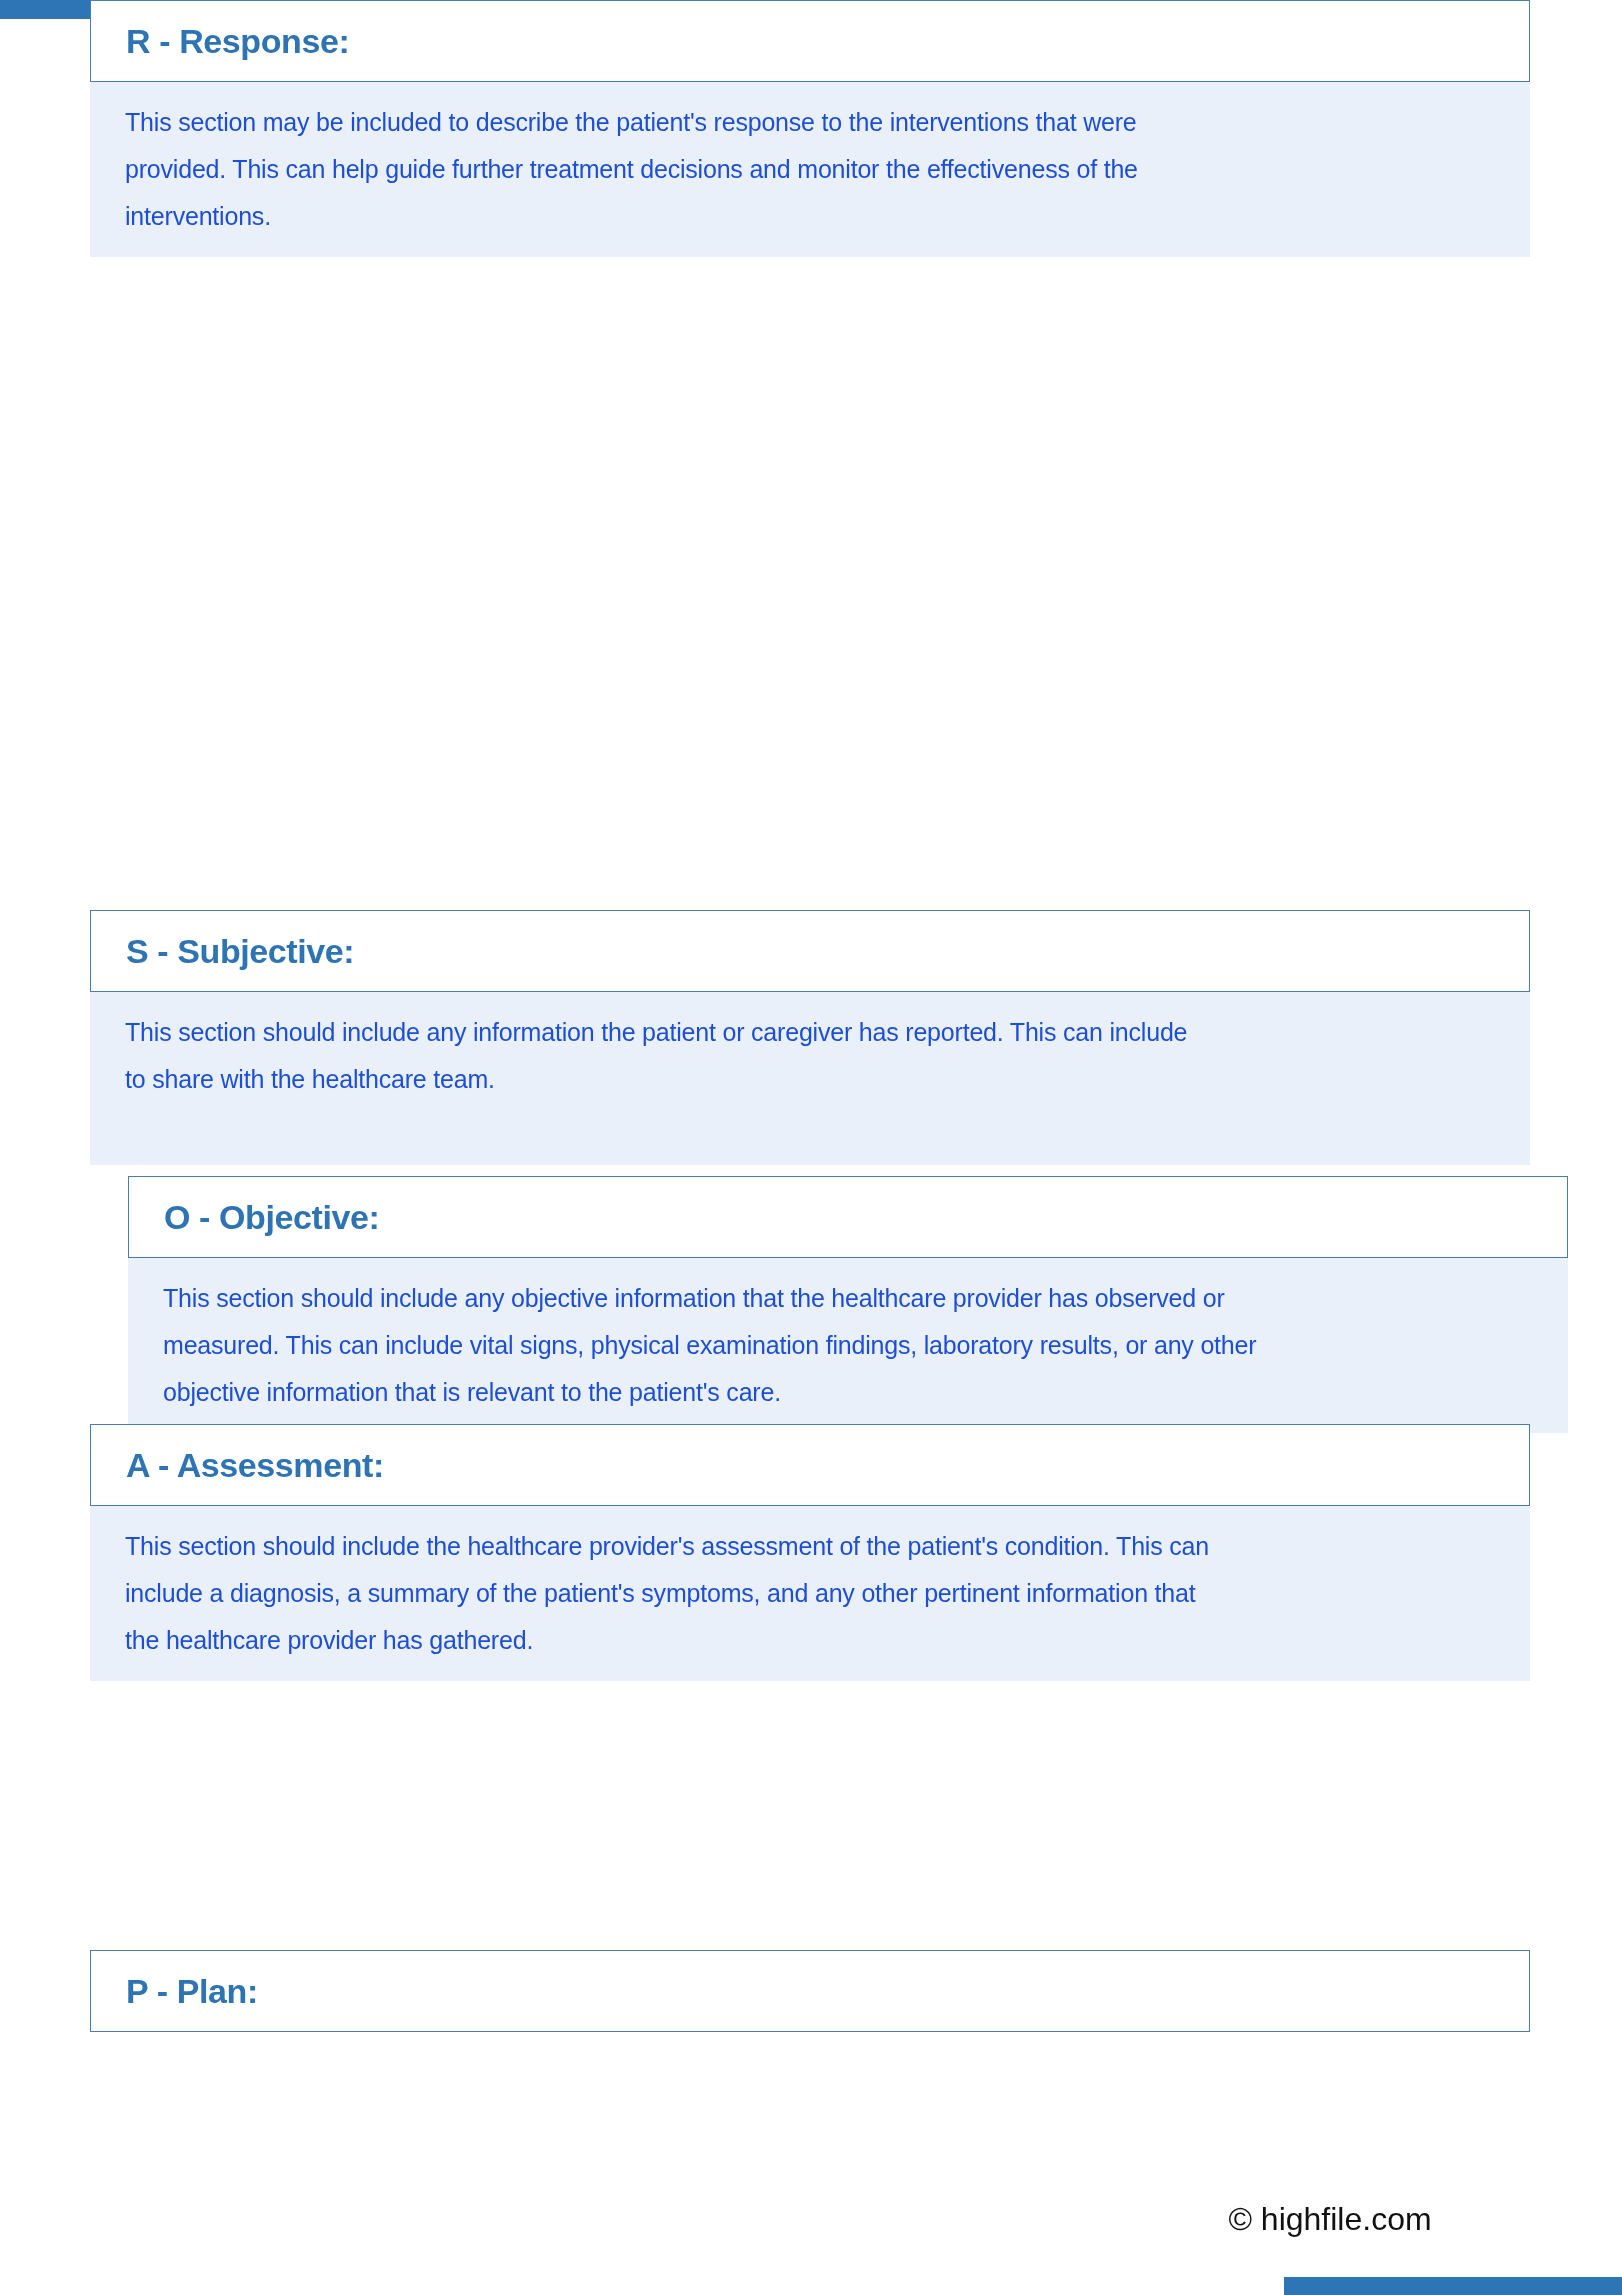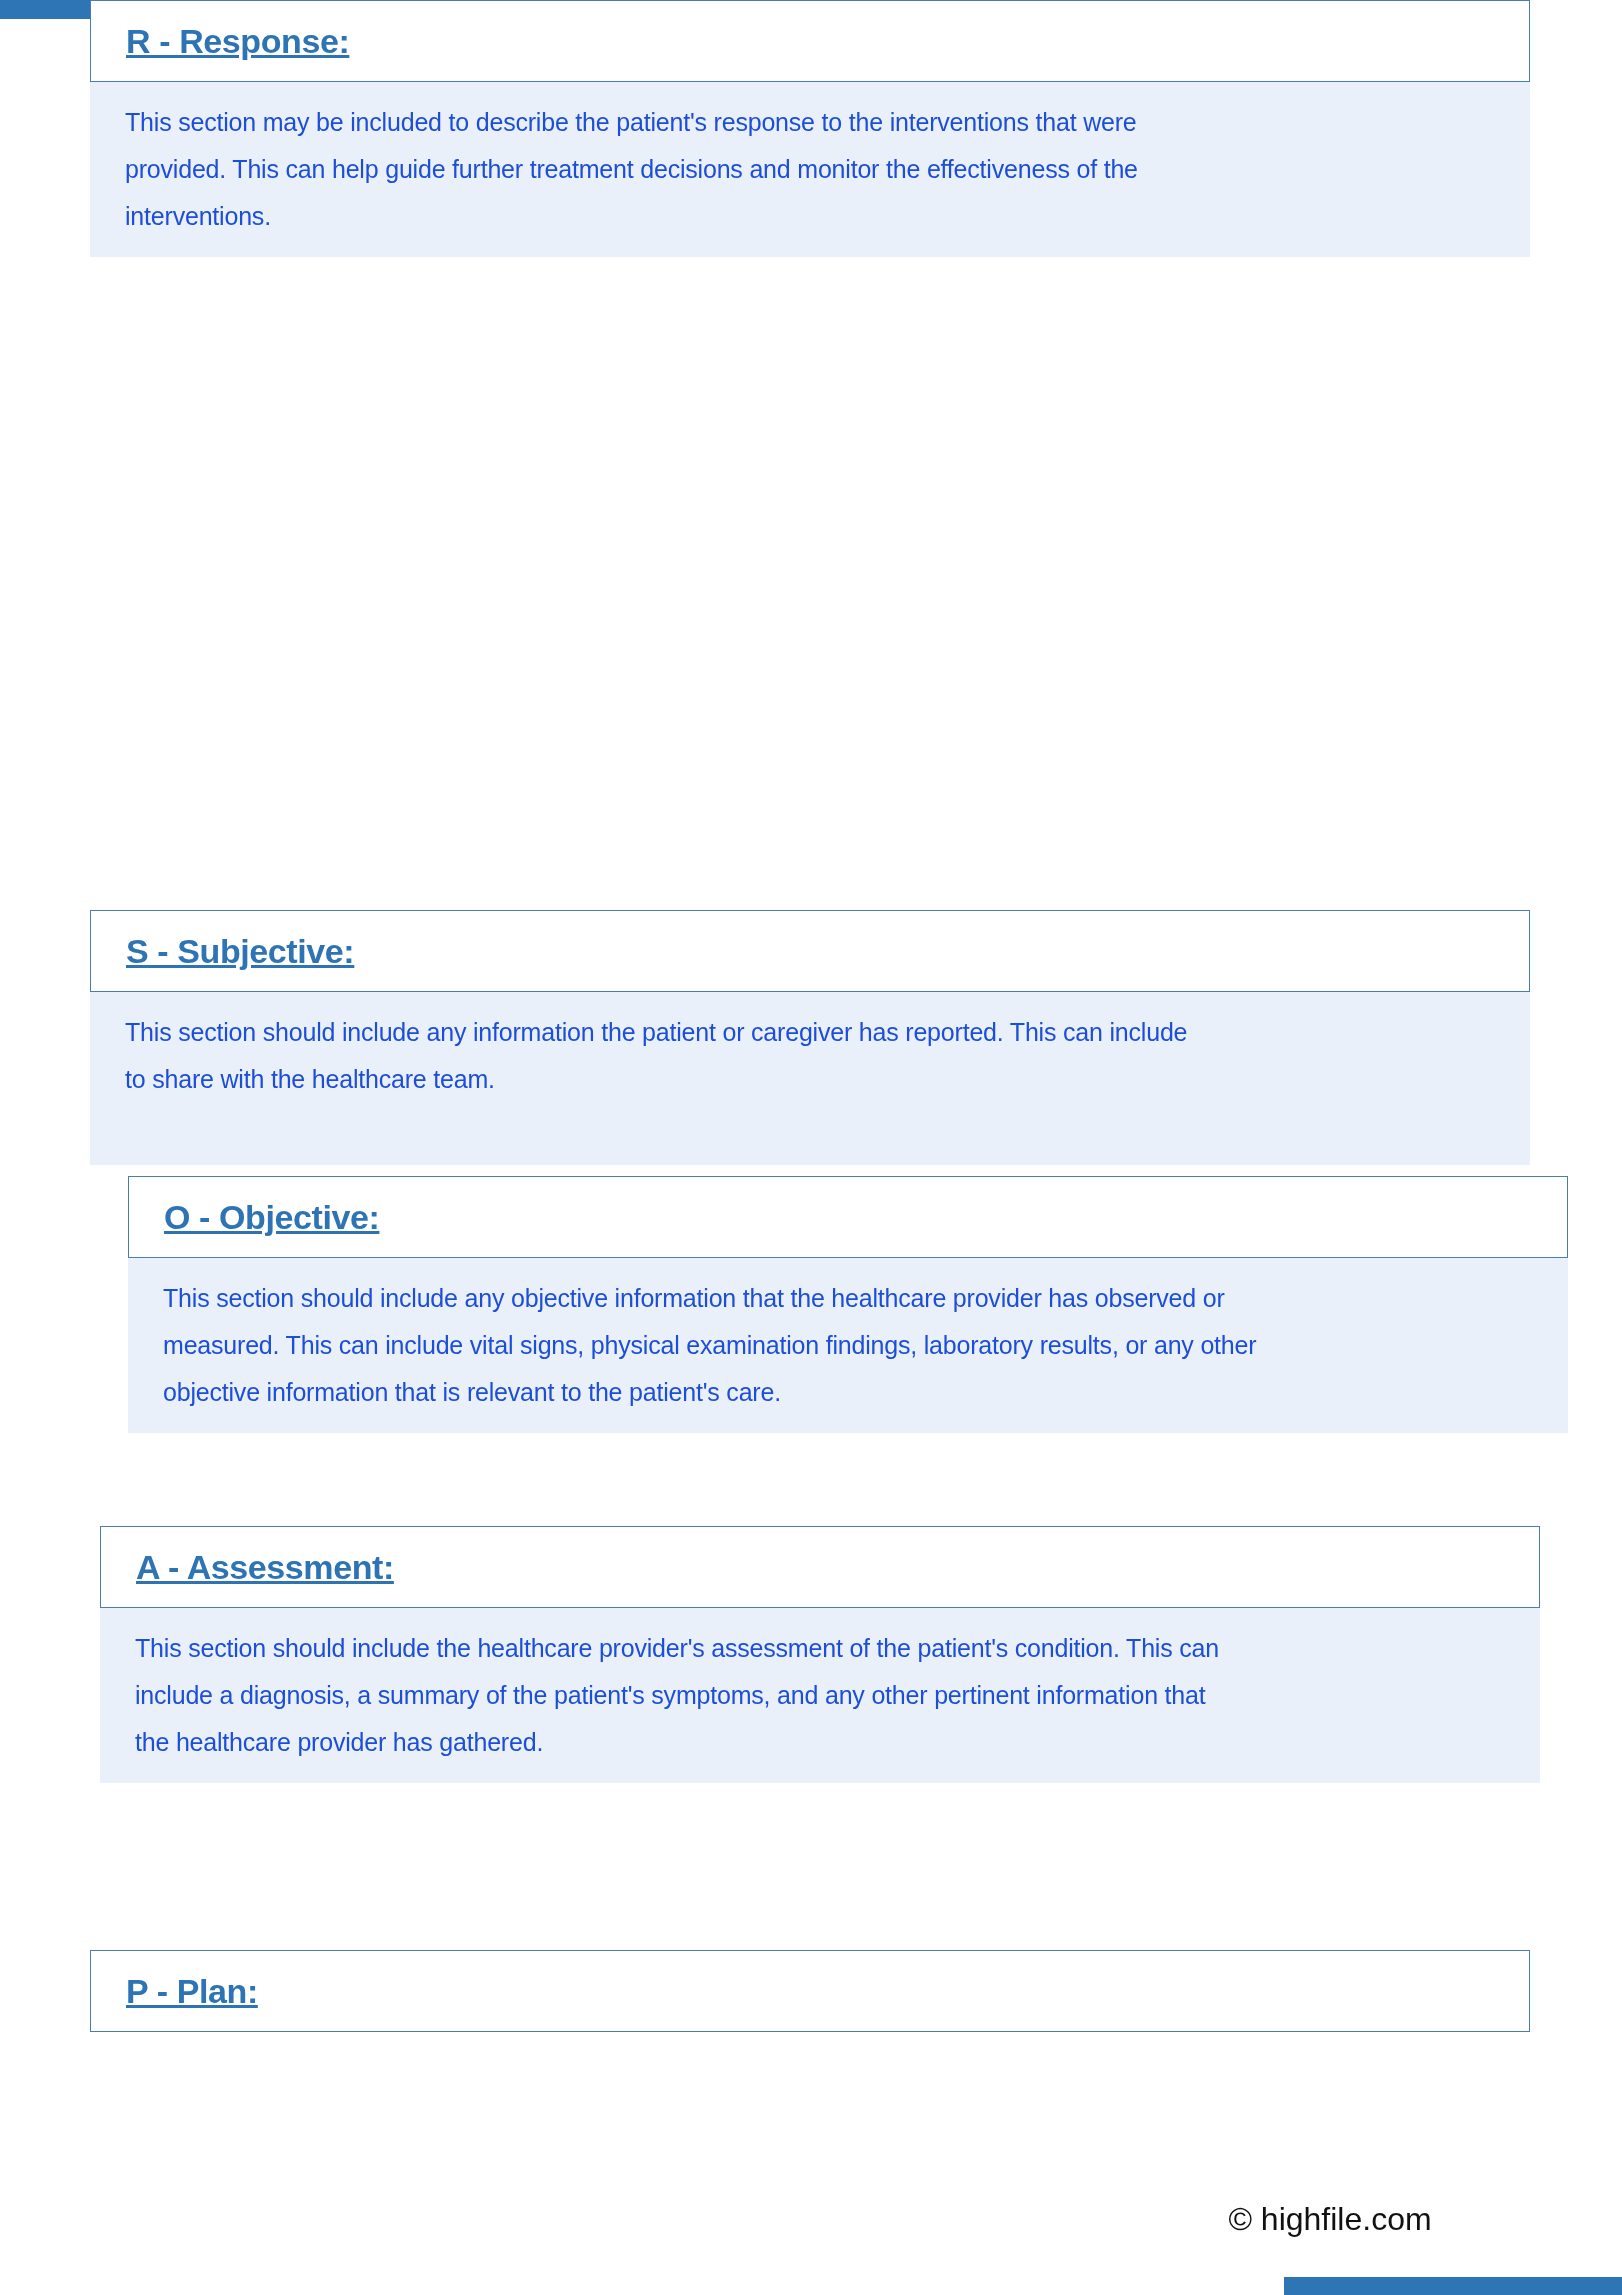--- a/index.html
+++ b/index.html
@@ -42,37 +42,36 @@
   .doc-title .bold { font-weight: 700; }
   .section {
     position: absolute;
     left: 90px;
     width: 1440px;
   }
   .section:nth-of-type(1) { top: 203px; }
   .section:nth-of-type(2) { top: 531px; }
   .section:nth-of-type(3) { top: 910px; }
   .section:nth-of-type(4) { top: 1176px; padding-left: 38px; }
-  .section:nth-of-type(5) { top: 1526px; margin-left: 10px; }
+  .section:nth-of-type(5) { top: 1424px; }
   .section:nth-of-type(6) { top: 1950px; }
   .section-header {
     box-sizing: border-box;
     height: 82px;
     border: 1.7px solid #4a7cb0;
     background: #ffffff;
     display: flex;
     align-items: center;
     padding-left: 35px;
   }
   .section-header .heading {
     color: #2e74b5;
     font-size: 34px;
     font-weight: 700;
     letter-spacing: -0.4px;
-    text-decoration: underline;
   }
   .section-body {
     box-sizing: border-box;
     min-height: 173px;
     background: #e9f0f9;
     padding: 17px 35px 17px 35px;
   }
   .section-body .line {
     font-size: 25px;
     line-height: 47px;

